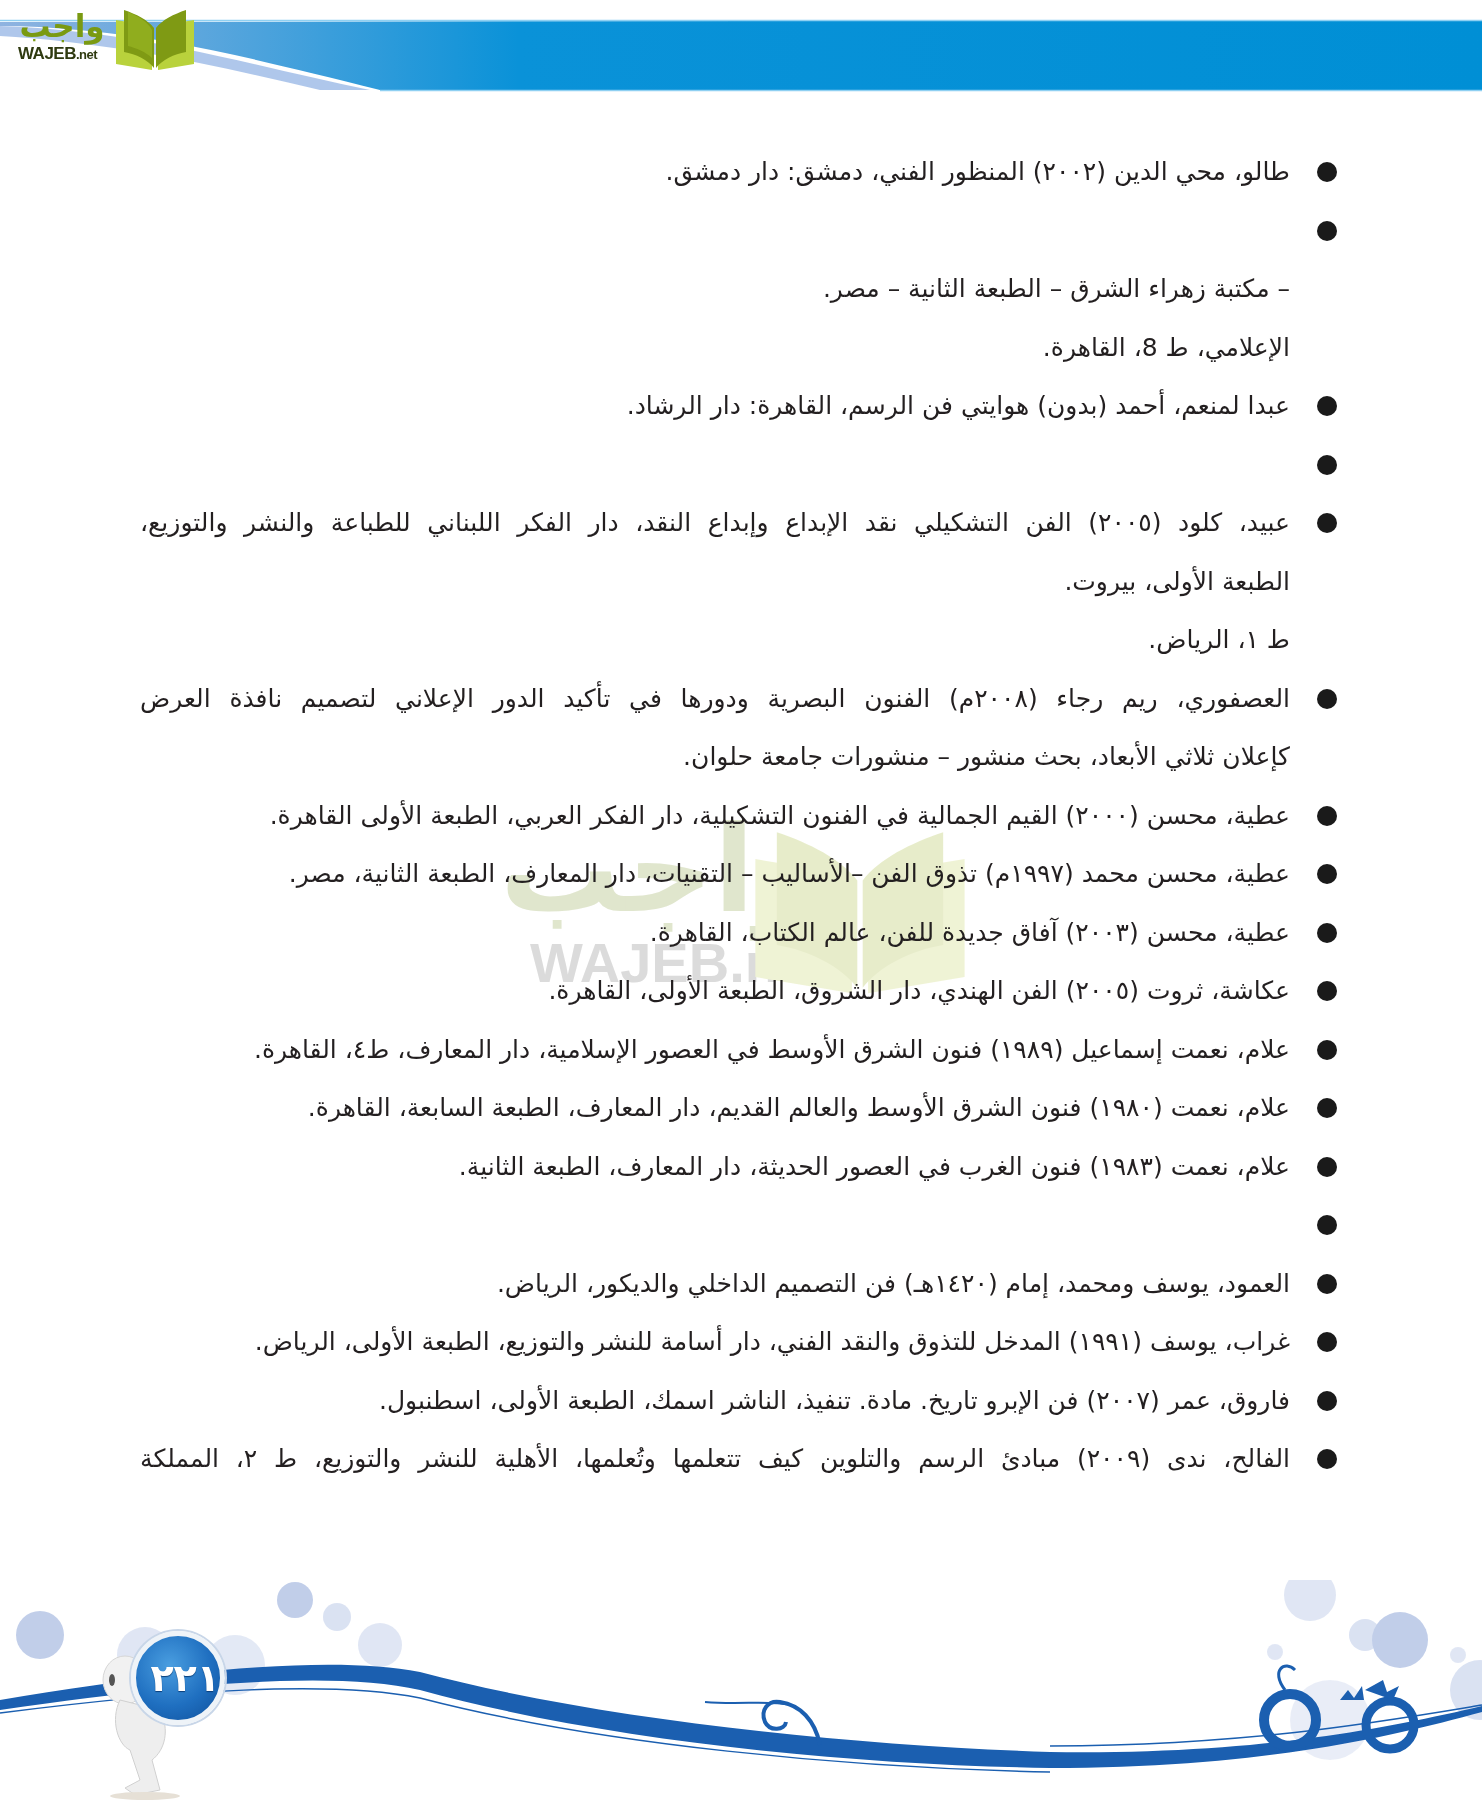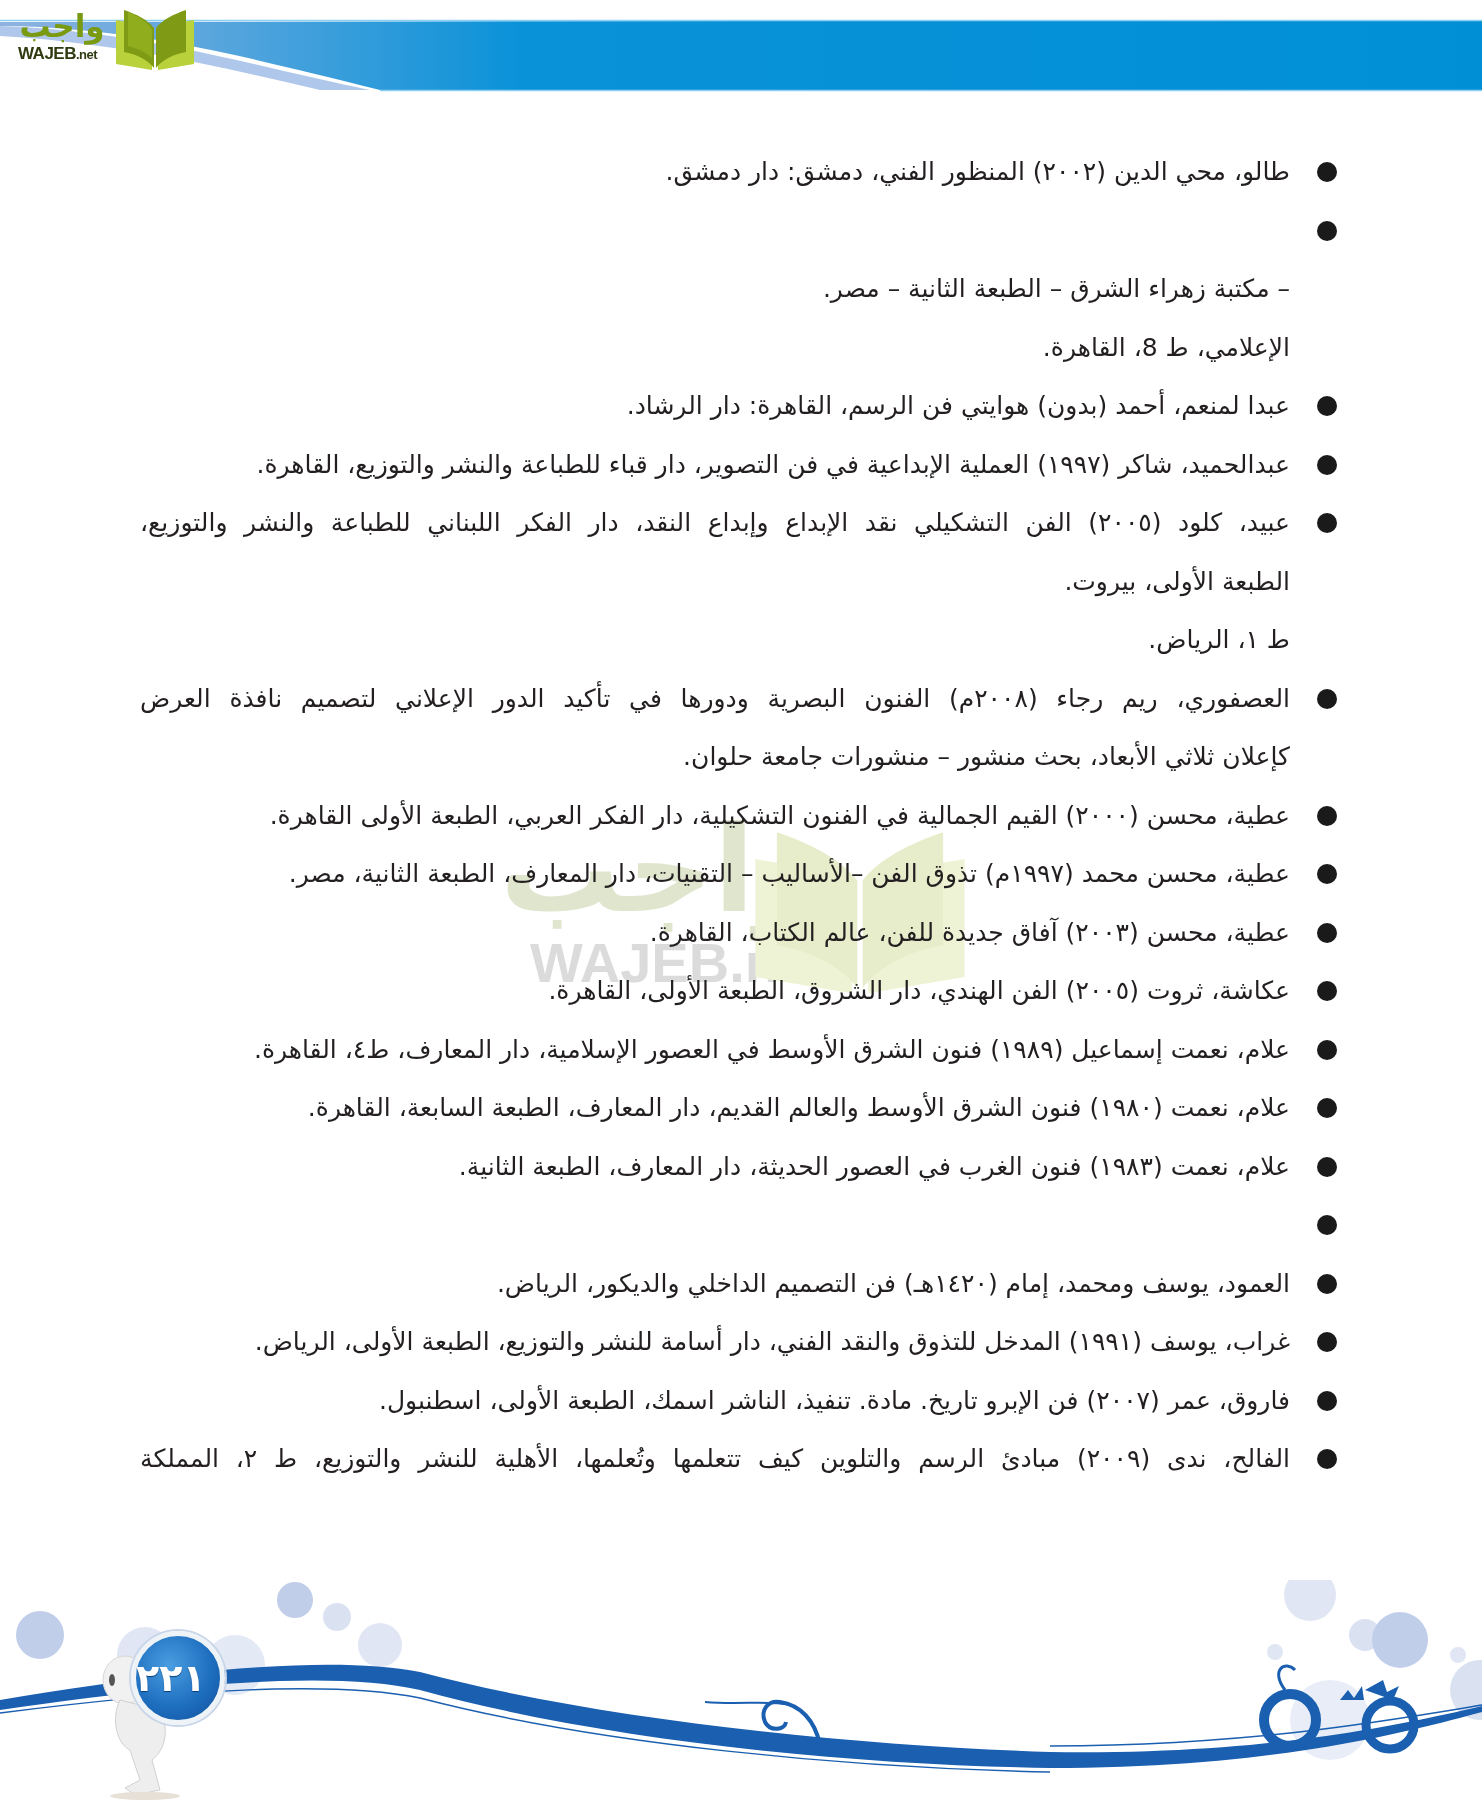--- a/index.html
+++ b/index.html
@@ -21,21 +21,21 @@
 
   .content { position:absolute; left:140px; top:148px; width:1150px; direction:rtl; }
   .line { position:relative; height:58.5px; line-height:48px; font-size:25px; font-weight:normal; color:#231f20;
           white-space:nowrap; text-align:justify; text-align-last:right; }
   .line.just { text-align-last:justify; }
   .bullet { position:absolute; right:-47px; top:14px; width:20px; height:20px; border-radius:50%; background:#1a1a1a; }
 
   .footer { position:absolute; left:0; top:1580px; width:1482px; height:220px; }
   .page-badge { position:absolute; left:131px; top:1631px; width:84px; height:84px; border-radius:50%;
                 background:radial-gradient(circle at 40% 35%, #4a9ee0 0%, #1f6fc0 55%, #0f4f9a 100%);
-                border:5px solid #eef3f8; box-shadow:0 0 0 2px #c8d6e8; display:flex; align-items:center; justify-content:flex-start; }
+                border:5px solid #eef3f8; box-shadow:0 0 0 2px #c8d6e8; display:flex; align-items:center; justify-content:flex-end; }
   .page-num { color:#ffffff; font-size:38px; font-weight:bold; letter-spacing:2px; text-shadow:0 1px 1px #0a3f7a; }
   .mascot { position:absolute; left:90px; top:1650px; width:110px; height:150px; }
 </style>
 </head>
 <body>
 
 <svg class="banner" viewBox="0 0 1482 110" preserveAspectRatio="none">
   <defs>
     <linearGradient id="bg1" x1="0" x2="1" y1="0" y2="0">
       <stop offset="0" stop-color="#8fb3e0"></stop>
@@ -71,21 +71,21 @@
     <path d="M72,2 C60,6 48,12 42,20 L42,60 C48,52 60,46 72,44 Z" fill="#bccb6a"></path>
   </svg>
 </div>
 
 <div class="content">
   <div class="line"><span class="bullet"></span><span>طالو، محي الدين (٢٠٠٢) المنظور الفني، دمشق: دار دمشق.</span></div>
   <div class="line just"><span class="bullet"></span></div>
   <div class="line"><span>– مكتبة زهراء الشرق – الطبعة الثانية – مصر.</span></div>
   <div class="line"><span>الإعلامي، ط 8، القاهرة.</span></div>
   <div class="line"><span class="bullet"></span><span>عبدا لمنعم، أحمد (بدون) هوايتي فن الرسم، القاهرة: دار الرشاد.</span></div>
-  <div class="line"><span class="bullet"></span><span>عبدالحميد، شاكر (١٩٩٧) العملية الإبداعية في فن التصوير، دار قباء للطباعة والنشر والتوزيع، القاهرة.</span></div>
+  <div class="line"><span class="bullet"></span></div>
   <div class="line just"><span class="bullet"></span><span>عبيد، كلود (٢٠٠٥) الفن التشكيلي نقد الإبداع وإبداع النقد، دار الفكر اللبناني للطباعة والنشر والتوزيع،</span></div>
   <div class="line"><span>الطبعة الأولى، بيروت.</span></div>
   <div class="line"><span>ط ١، الرياض.</span></div>
   <div class="line just"><span class="bullet"></span><span>العصفوري، ريم رجاء (٢٠٠٨م) الفنون البصرية ودورها في تأكيد الدور الإعلاني لتصميم نافذة العرض</span></div>
   <div class="line"><span>كإعلان ثلاثي الأبعاد، بحث منشور – منشورات جامعة حلوان.</span></div>
   <div class="line"><span class="bullet"></span><span>عطية، محسن (٢٠٠٠) القيم الجمالية في الفنون التشكيلية، دار الفكر العربي، الطبعة الأولى القاهرة.</span></div>
   <div class="line"><span class="bullet"></span><span>عطية، محسن محمد (١٩٩٧م) تذوق الفن –الأساليب – التقنيات، دار المعارف، الطبعة الثانية، مصر.</span></div>
   <div class="line"><span class="bullet"></span><span>عطية، محسن (٢٠٠٣) آفاق جديدة للفن، عالم الكتاب، القاهرة.</span></div>
   <div class="line"><span class="bullet"></span><span>عكاشة، ثروت (٢٠٠٥) الفن الهندي، دار الشروق، الطبعة الأولى، القاهرة.</span></div>
   <div class="line"><span class="bullet"></span><span>علام، نعمت إسماعيل (١٩٨٩) فنون الشرق الأوسط في العصور الإسلامية، دار المعارف، ط٤، القاهرة.</span></div>

